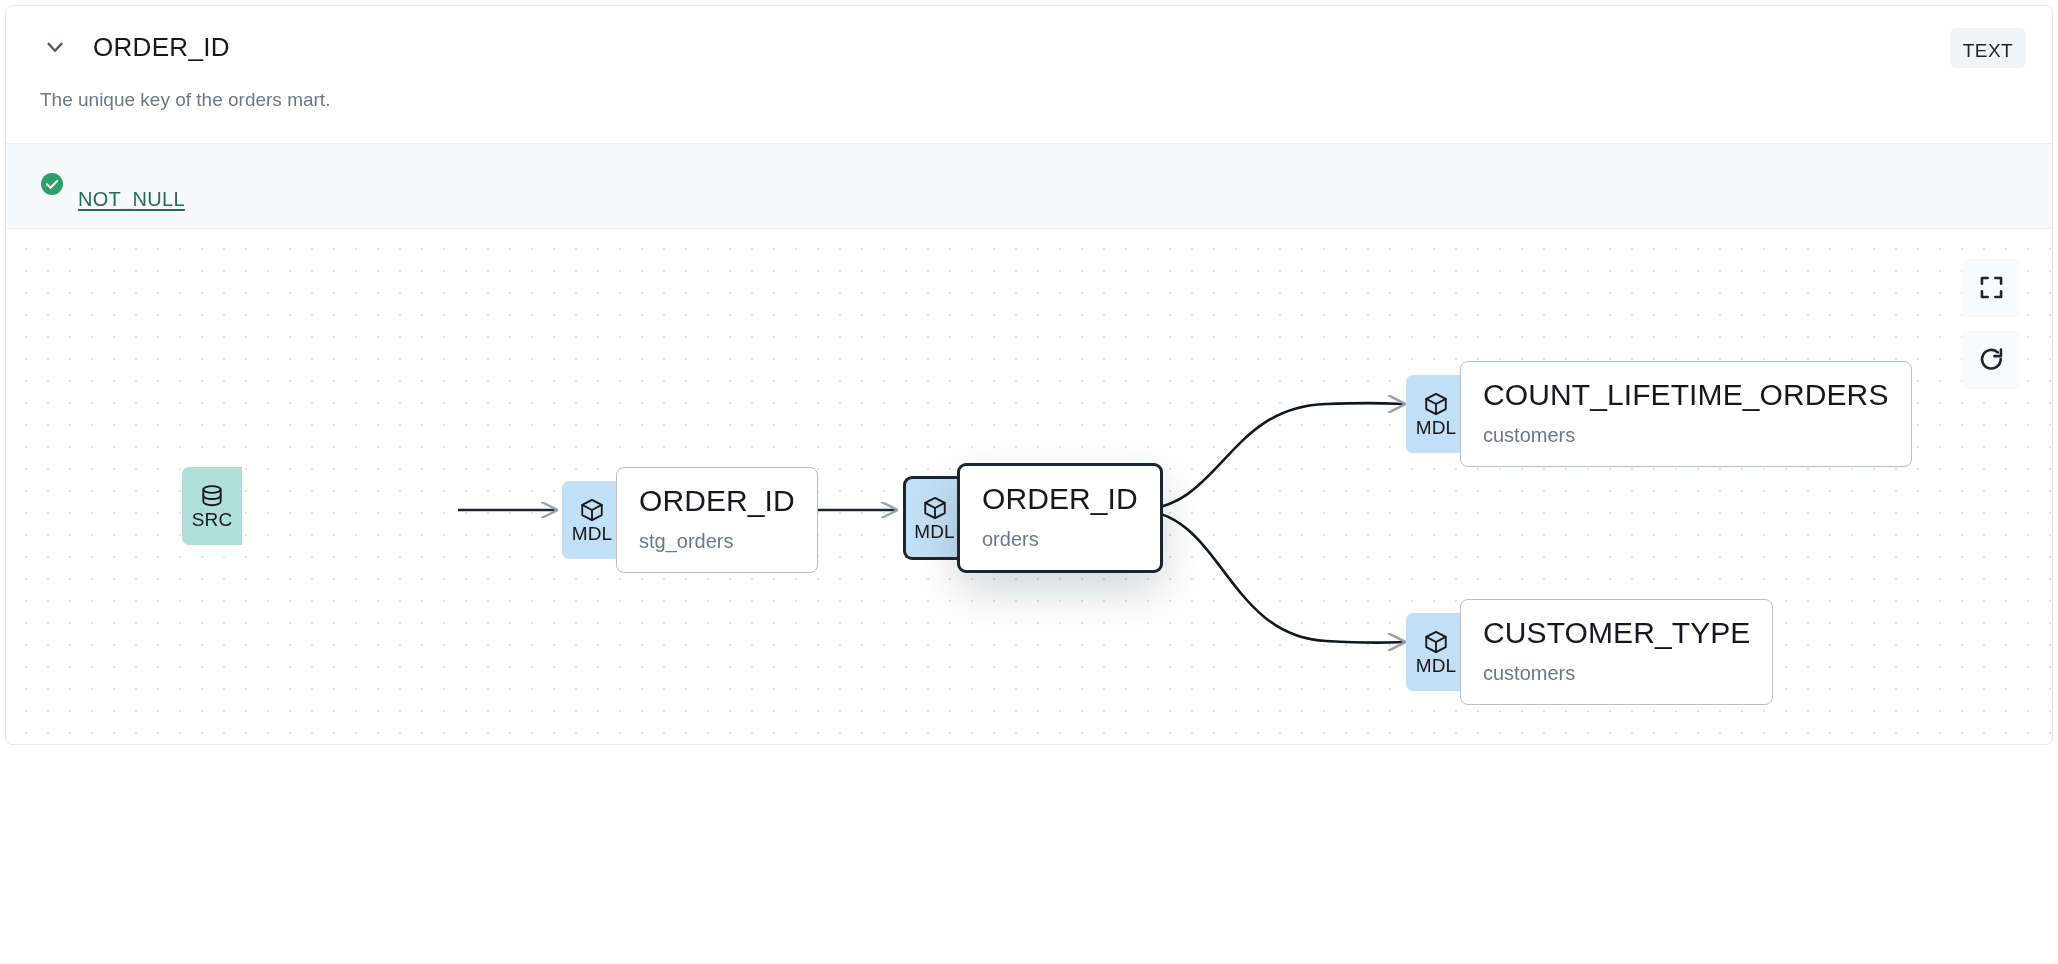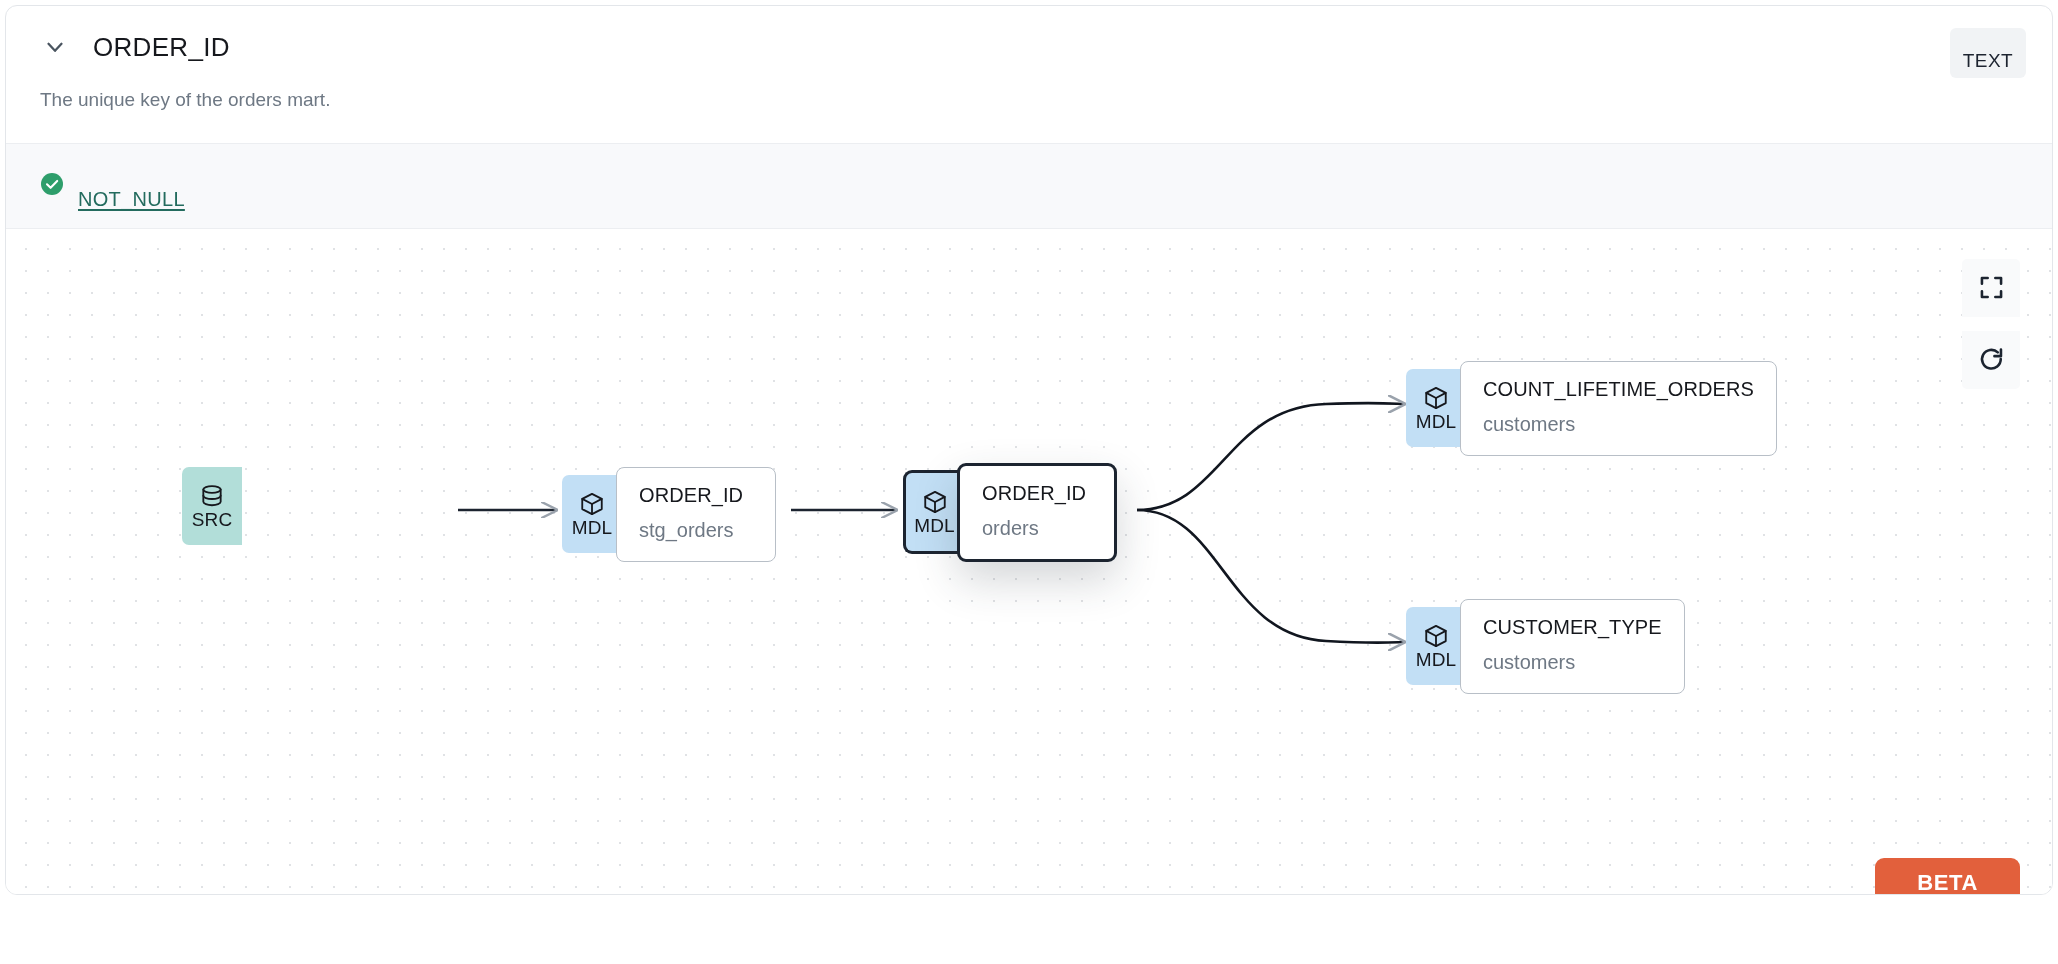--- a/index.html
+++ b/index.html
@@ -20,24 +20,24 @@
     background: #ffffff;
     overflow: hidden;
   }
 
   
   .card {
     position: absolute;
     left: 5px;
     top: 5px;
     width: 2048px;
-    height: 890px;
+    height: 740px;
     background: #ffffff;
     border: 1px solid #e3e6ea;
-    border-radius: 12px;
+    border-radius: 7px;
     overflow: hidden;
   }
 
   
   .card-header {
     position: relative;
     height: 82px;
     padding: 0 26px 0 34px;
     display: flex;
     align-items: center;
@@ -65,21 +65,21 @@
   }
 
   .type-badge {
     position: absolute;
     right: 26px;
     top: 22px;
     background: #f1f3f5;
     color: #1d2430;
     font-size: 19px;
     letter-spacing: 0.4px;
-    padding: 23px 13px 8px;
+    padding: 13px 13px 8px;
     border-radius: 6px;
     line-height: 1;
   }
 
   
   .description {
     padding: 0 34px 30px 34px;
     font-size: 19px;
     color: #6e7884;
     line-height: 1.3;
@@ -174,21 +174,21 @@
     border-radius: 8px;
     padding: 16px 22px 18px 22px;
     display: flex;
     flex-direction: column;
     justify-content: center;
     margin-left: -6px;
     min-width: 160px;
   }
 
   .node-name {
-    font-size: 20px;
+    font-size: 30px;
     color: #16181d;
     line-height: 1.15;
     white-space: nowrap;
     letter-spacing: 0.1px;
   }
 
   .node-sub {
     font-size: 20px;
     color: #6e7884;
     line-height: 1.3;

